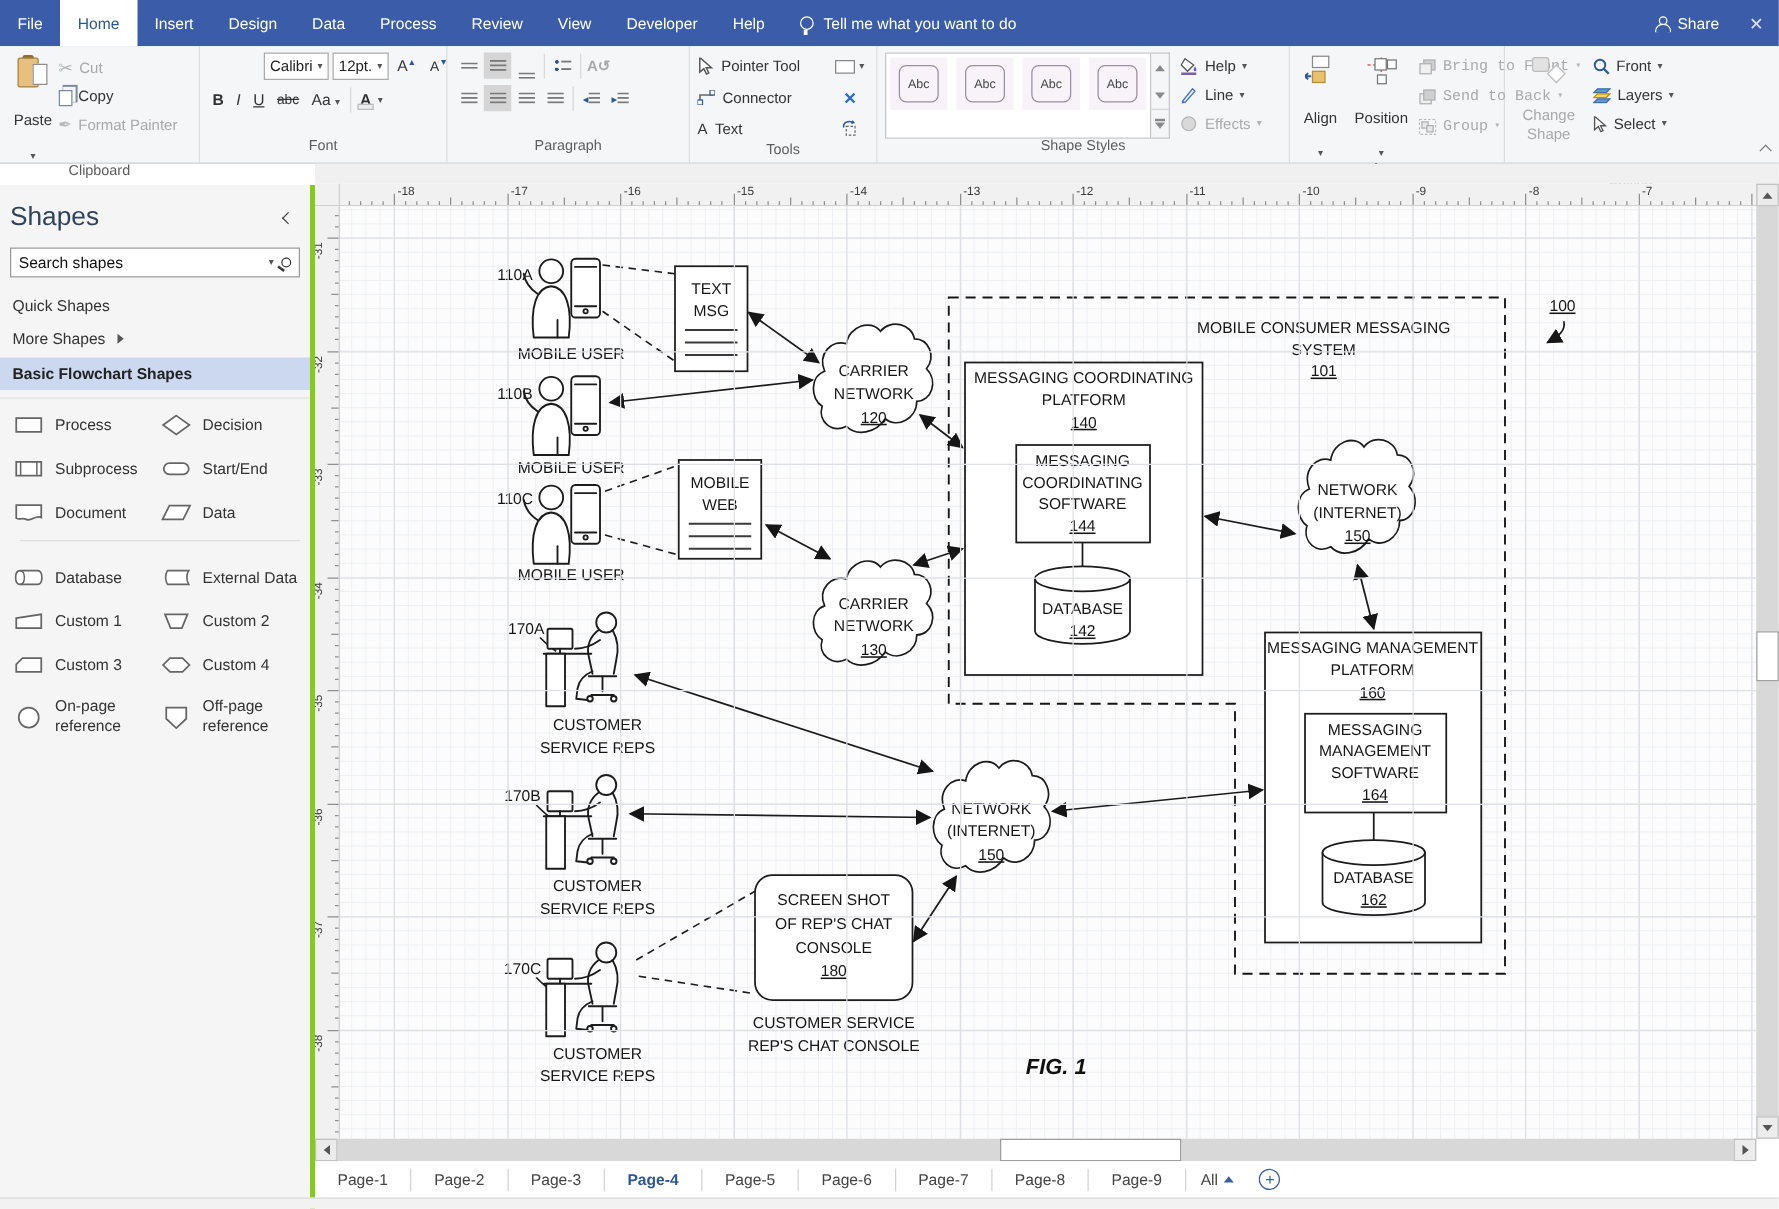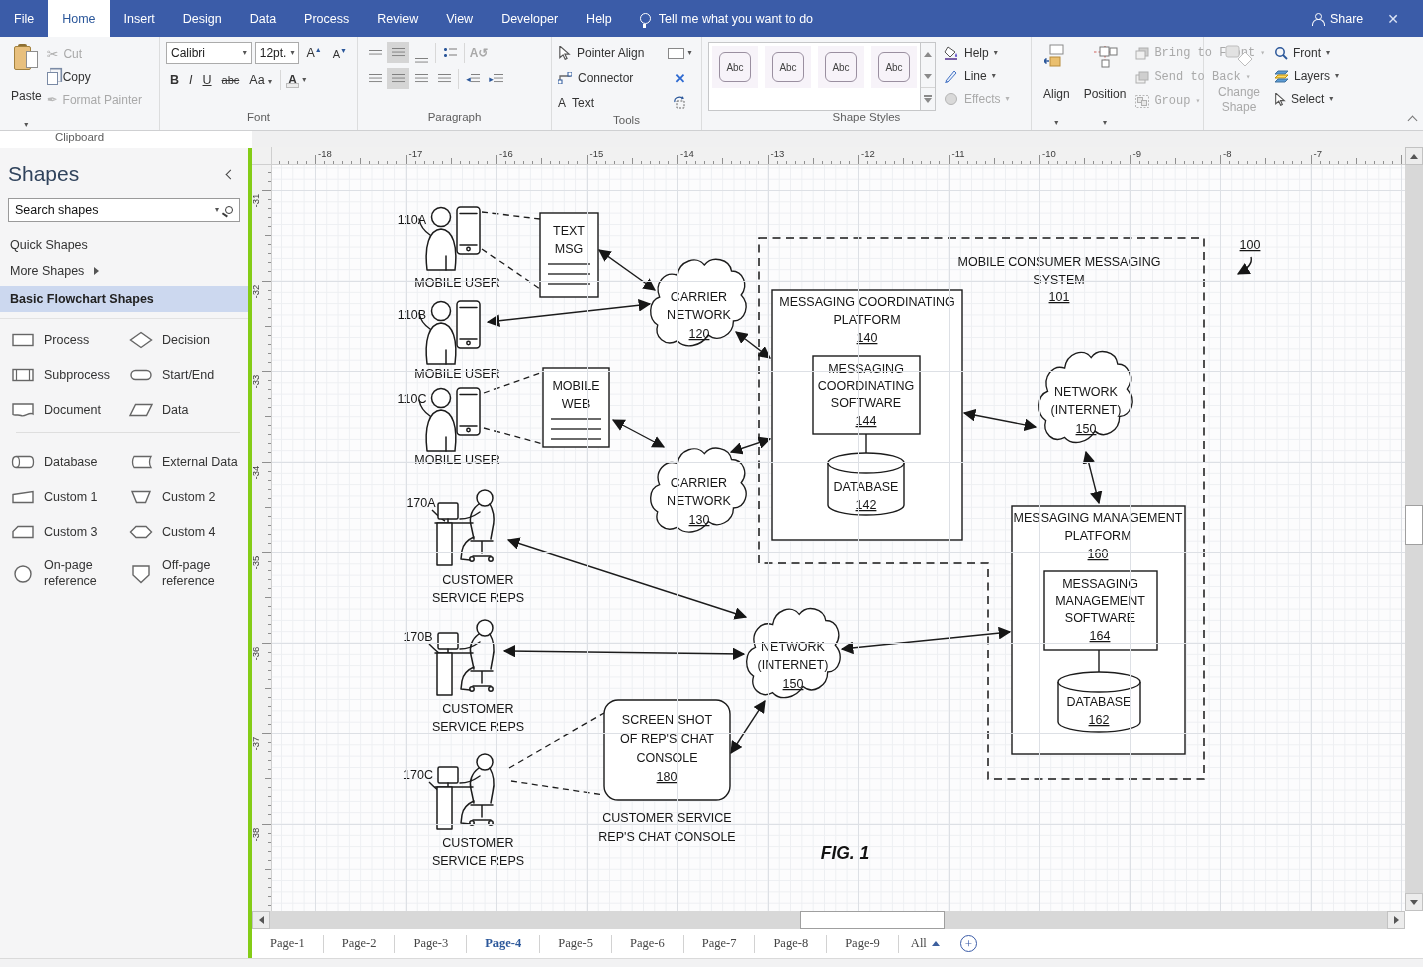--- a/index.html
+++ b/index.html
@@ -2,21 +2,21 @@
 <html><head>
 <meta charset="utf-8">
 <style>
   * { margin:0; padding:0; box-sizing:border-box; }
   html,body { width:1423px; height:967px; overflow:hidden; font-family:"Liberation Sans",sans-serif; background:#fff; }
   
   #titlebar { position:absolute; left:0; top:0; width:1423px; height:37px; background:#3b5ca8; display:flex; align-items:stretch; color:#fff; font-size:12.5px; }
   .tb-tab { padding:0 14px; display:flex; align-items:center; cursor:default; }
   .tb-tab.active { background:#fff; color:#2b579a; }
   .tb-tellme { display:flex; align-items:center; gap:8px; padding:0 14px; }
-  .tb-right { margin-left:auto; display:flex; align-items:center; gap:18px; padding-right:18px; }
+  .tb-right { margin-left:auto; display:flex; align-items:center; gap:18px; padding-right:6px; }
   .ic-bulb { width:11px; height:11px; border:1.5px solid #fff; border-radius:50%; position:relative; display:inline-block; }
   .ic-bulb:after { content:""; position:absolute; left:2.5px; top:10px; width:3px; height:4px; background:#fff; }
   .ic-person { width:12px; height:12px; position:relative; display:inline-block; }
   .ic-person:before { content:""; position:absolute; left:3px; top:0; width:5px; height:5px; border:1.3px solid #fff; border-radius:50%; }
   .ic-person:after { content:""; position:absolute; left:0; top:6px; width:11px; height:6px; border:1.3px solid #fff; border-bottom:none; border-radius:6px 6px 0 0; }
   .tb-close { font-size:14px; color:#dce4f5; padding:0 6px; }
   
   #ribbon { position:absolute; left:0; top:37px; width:1423px; height:94px; background:#f5f6f8; border-bottom:1px solid #cfd0d2; display:flex; font-size:12px; color:#333; }
   .rgroup { position:relative; border-right:1px solid #dcddde; display:flex; flex-direction:column; }
   .rg-body { flex:1; padding:5px 6px 0 6px; display:flex; }
@@ -102,21 +102,21 @@
   
   #vscroll { position:absolute; left:1405px; top:147px; width:18px; height:764px; background:#d8d8d8; }
   #hscroll { position:absolute; left:252px; top:911px; width:1153px; height:18px; background:#d8d8d8; display:flex; }
   .sb-btn { width:18px; height:18px; background:#ececec; border:1px solid #c2c2c2; display:flex; align-items:center; justify-content:center; flex:none; }
   .sb-thumb { background:#fff; border:1px solid #9f9f9f; }
   .tl { width:0; height:0; border-top:4px solid transparent; border-bottom:4px solid transparent; border-right:5px solid #555; }
   .tr { width:0; height:0; border-top:4px solid transparent; border-bottom:4px solid transparent; border-left:5px solid #555; }
   .tu { width:0; height:0; border-left:4px solid transparent; border-right:4px solid transparent; border-bottom:5px solid #555; }
   .td { width:0; height:0; border-left:4px solid transparent; border-right:4px solid transparent; border-top:5px solid #555; }
   
-  #pagebar { position:absolute; left:252px; top:929px; width:1171px; height:29px; background:#fff; display:flex; align-items:center; font-size:12.5px; color:#444;font-family:Liberation Serif, serif; }
+  #pagebar { position:absolute; left:252px; top:929px; width:1171px; height:29px; background:#fff; display:flex; align-items:center; font-size:12.5px; color:#444; }
   .ptab { padding:0 18px; border-right:1px solid #d2d2d2; height:18px; display:flex; align-items:center; }
   .ptab.active { color:#2b579a; font-weight:bold; }
   .pall { padding:0 12px; display:flex; gap:5px; align-items:center; }
   .tri-up-s { width:0; height:0; border-left:4px solid transparent; border-right:4px solid transparent; border-bottom:5px solid #3c5f9e; }
   .addpage { width:17px; height:17px; border:1.4px solid #3b5ca8; border-radius:50%; color:#3b5ca8; display:flex; align-items:center; justify-content:center; font-size:13px; margin-left:8px; }
   #statusbar { position:absolute; left:0; top:958px; width:1423px; height:9px; background:#f2f2f3; border-top:1px solid #dadada; }
   
   .dg { font-family:"Liberation Sans",sans-serif; font-size:12.5px; fill:#161616; }
   .dg.ref { text-decoration:underline; }
   .fig { font-family:"Liberation Sans",sans-serif; font-size:17.5px; font-weight:bold; font-style:italic; fill:#111; }
@@ -182,21 +182,21 @@
           <span class="ic-brush">✒</span>
           <span>Format Painter</span>
         </div>
       </div>
     </div>
     <div class="rg-label">Clipboard</div>
   </div>
 
   <div class="rgroup" style="width:198px;">
     <div class="rg-body" style="flex-direction:column;gap:6px;">
-      <div style="display:flex;gap:3px;align-items:center;">
+      <div style="display:flex;gap:3px;align-items:center;margin-left:45px;">
         <div class="combo" style="width:100px;">
           <span class="cv">Calibri</span>
           <span class="caret">▾</span>
         </div>
         <div class="combo" style="width:50px;">
           <span class="cv">12pt.</span>
           <span class="caret">▾</span>
         </div>
         <span class="fbtn"><span>A</span><span class="sup-up">▲</span></span>
         <span class="fbtn" style="font-size:11px;"><span>A</span><span class="sup-dn">▼</span></span>
@@ -260,21 +260,21 @@
     </div>
     <div class="rg-label">Paragraph</div>
   </div>
 
   <div class="rgroup" style="width:150px;">
     <div class="rg-body" style="flex-direction:column;gap:3px;">
       <div class="toolrow">
         <svg width="13" height="14" viewBox="0 0 10 12">
             <path d="M1,0 L1,10 L3.8,7.6 L5.6,11.4 L7.2,10.6 L5.4,7 L9,7 Z" fill="#fff" stroke="#555" stroke-width="1"></path>
           </svg>
-        <span>Pointer Align</span>
+        <span>Pointer Tool</span>
         <span class="tool-right">
             <span class="swatch-rect"></span>
             <span class="caret" style="margin-left:3px;">▾</span>
           </span>
       </div>
       <div class="toolrow">
         <svg width="14" height="12" viewBox="0 0 14 12">
             <path d="M2,10 L2,4 L12,4 L12,2" fill="none" stroke="#666" stroke-width="1.3"></path>
             <rect x="0" y="8" width="4" height="4" fill="#fff" stroke="#2b579a"></rect>
             <rect x="10" y="0" width="4" height="4" fill="#fff" stroke="#2b579a"></rect>

